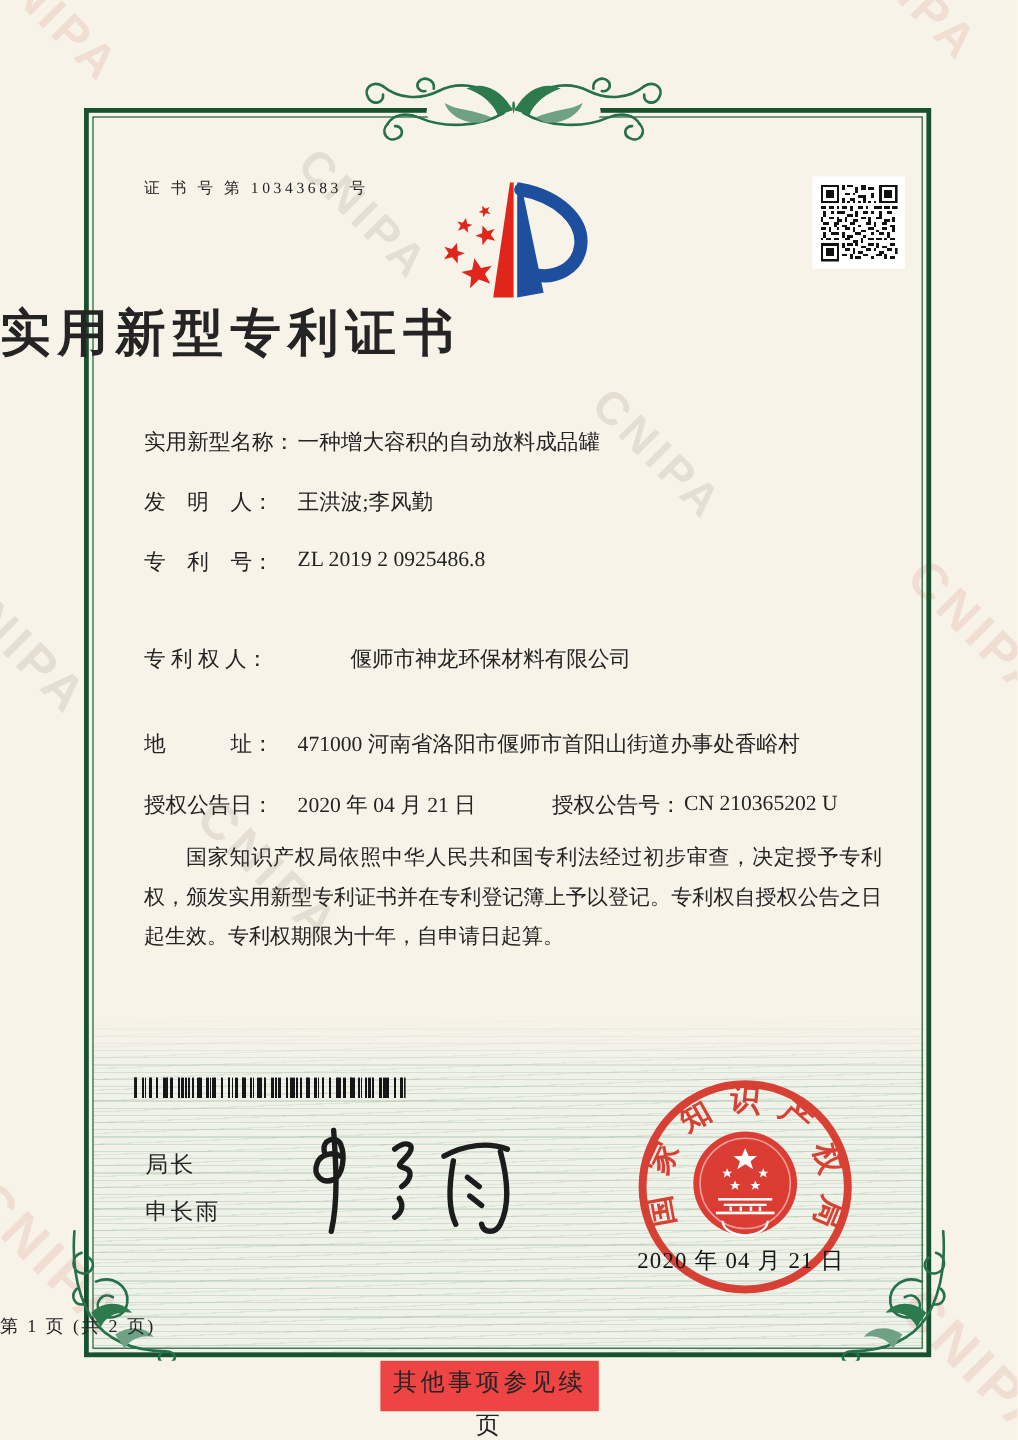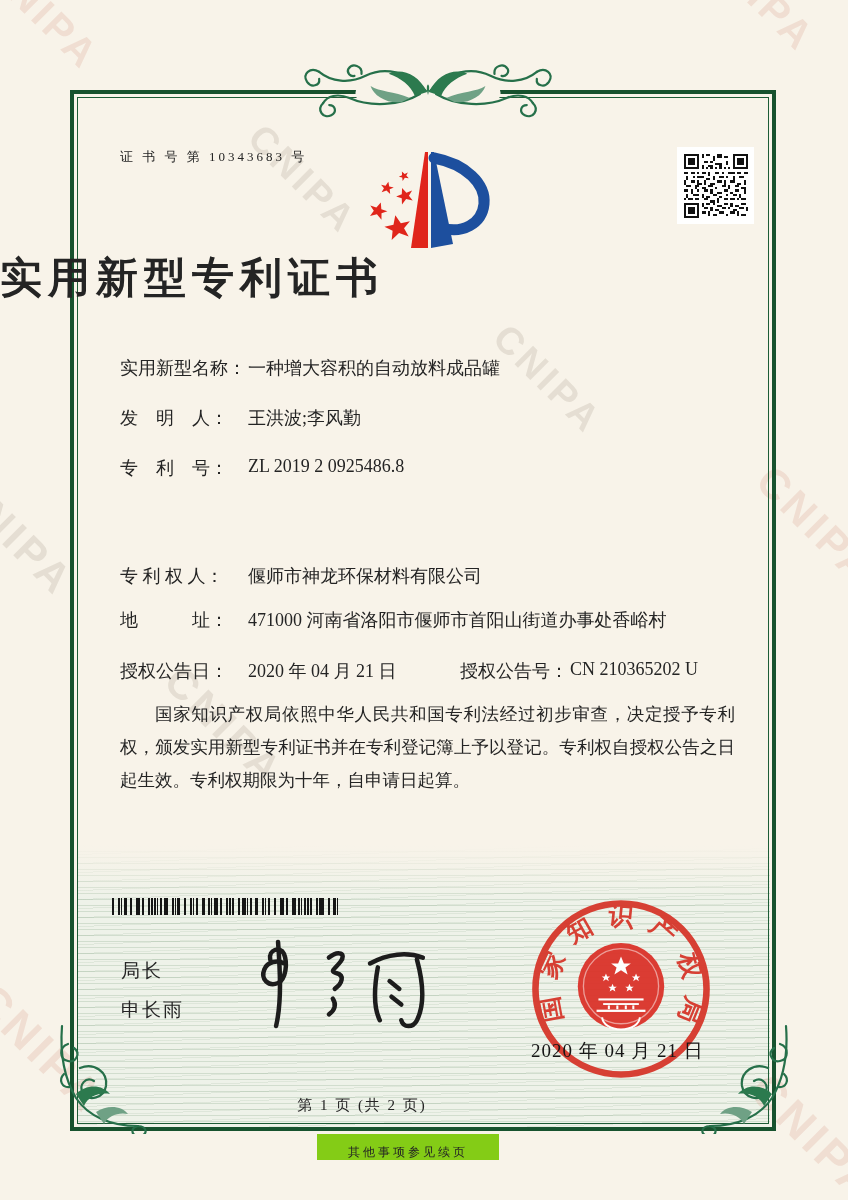--- a/index.html
+++ b/index.html
@@ -62,24 +62,24 @@
   }
   .signer-title{position:absolute;left:121px;top:958px;font-size:19px;letter-spacing:2px;z-index:4;}
   .signer-name{position:absolute;left:121px;top:997px;font-size:19px;letter-spacing:2px;z-index:4;}
   .signature{position:absolute;left:235px;top:928px;width:225px;height:112px;z-index:4;}
   .sig{stroke:#1c1c1c;stroke-width:4.6;fill:none;stroke-linecap:round;stroke-linejoin:round;}
   .seal{position:absolute;left:527px;top:895px;width:188px;height:188px;z-index:4;opacity:.95;}
   .sealtext{font-size:27px;font-weight:600;fill:#d6372b;letter-spacing:15px;
       font-family:"Liberation Serif","DejaVu Serif",serif;}
   .seal-date{position:absolute;left:531px;top:1038px;font-size:19px;color:#161616;
       letter-spacing:1px;z-index:5;white-space:nowrap;}
-  .page-indicator{position:absolute;left:0;top:1096px;width:724px;text-align:center;
+  .page-indicator{position:absolute;left:0;top:1096px;width:724px;text-align:left;
       font-size:15px;letter-spacing:2px;z-index:4;}
-  .continuation{position:absolute;left:317px;top:1134px;width:182px;height:26px;background:#84cc16;
-      text-align:center;line-height:36px;font-size:12px;letter-spacing:3px;z-index:4;}
+  .continuation{position:absolute;left:317px;top:1134px;width:182px;height:42px;background:#ef4444;
+      text-align:center;line-height:36px;font-size:20px;letter-spacing:3px;z-index:4;}
 </style>
 </head>
 <body>
 
 <div class="paper">
 
   <div class="wm pink" style="left:-28px;top:-8px;font-size:40px;">CNIPA</div>
   <div class="wm pink" style="left:688px;top:-26px;font-size:40px;">CNIPA</div>
   <div class="wm gray" style="left:235px;top:160px;font-size:38px;">CNIPA</div>
   <div class="wm gray" style="left:480px;top:360px;font-size:38px;">CNIPA</div>
@@ -180,21 +180,21 @@
     <span class="fvalue">一种增大容积的自动放料成品罐</span>
   </div>
   <div class="frow" style="top:406px;">
     <span class="flabel">发　明　人：</span>
     <span class="fvalue">王洪波;李风勤</span>
   </div>
   <div class="frow" style="top:456px;">
     <span class="flabel">专　利　号：</span>
     <span class="fvalue">ZL 2019 2 0925486.8</span>
   </div>
-  <div class="frow" style="top:564px;">
+  <div class="frow" style="top:537px;gap:44px;">
     <span class="flabel">专 利 权 人：</span>
     <span class="fvalue">偃师市神龙环保材料有限公司</span>
   </div>
   <div class="frow" style="top:608px;">
     <span class="flabel">地　　　址：</span>
     <span class="fvalue">471000 河南省洛阳市偃师市首阳山街道办事处香峪村</span>
   </div>
   <div class="frow" style="top:659px;">
     <span class="flabel">授权公告日：</span>
     <span class="fvalue w1">2020 年 04 月 21 日</span>

